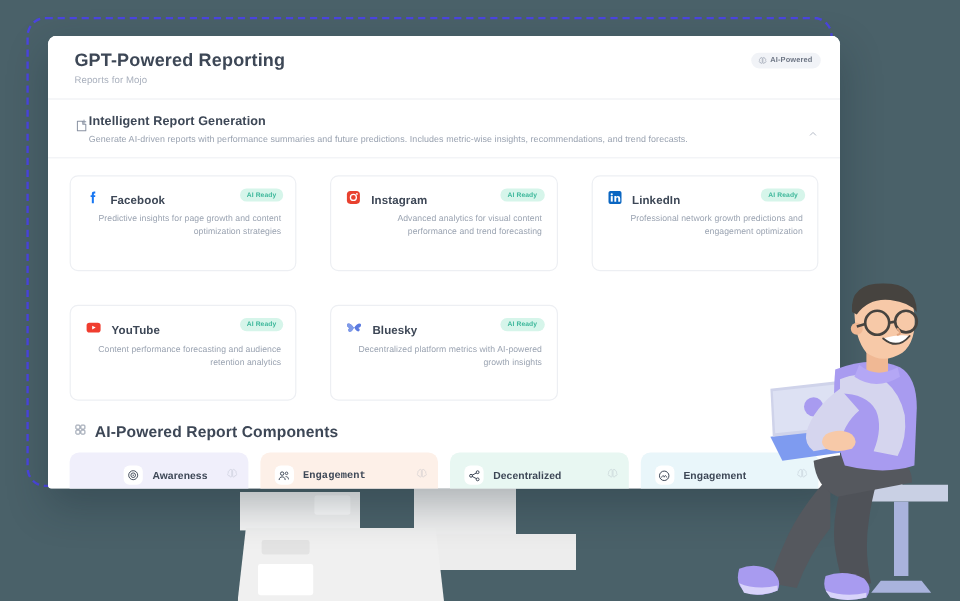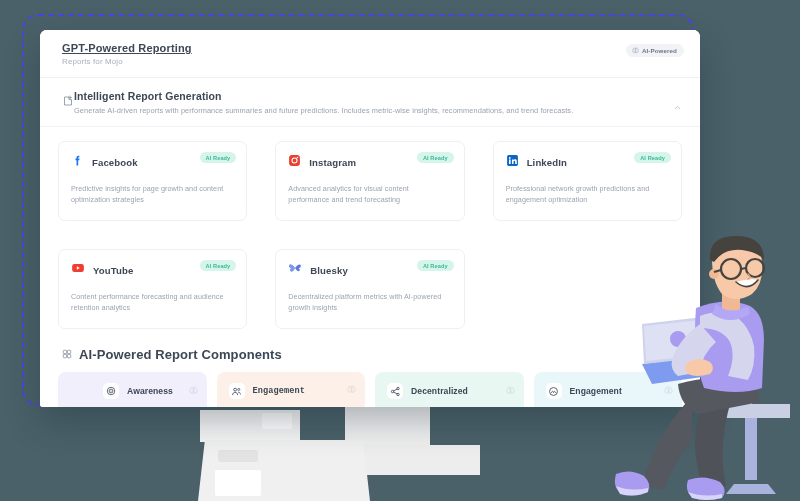--- a/index.html
+++ b/index.html
@@ -84,21 +84,21 @@
   
   .screen-inner { position: relative; width: 100%; height: 100%; background: #fff; }
 
   .panel-header {
     position: relative;
     padding: 12px 18px 11px 22px;
     border-bottom: 1px solid #eef0f3;
     background: #fff;
   }
   .panel-title {
-    font-size: 11px; font-weight: 700; color: #3d4756; letter-spacing: .15px; text-decoration: underline;
+    font-size: 15px; font-weight: 700; color: #3d4756; letter-spacing: .15px;
   }
   .panel-sub {
     font-size: 8px; color: #a9b0bd; margin-top: 3px; letter-spacing: .1px;
   }
   .ai-powered-badge {
     position: absolute; right: 16px; top: 14px;
     display: flex; align-items: center; gap: 3px;
     background: #f1f3f7;
     border-radius: 9px;
     padding: 3px 7px 3px 6px;
@@ -133,22 +133,23 @@
     position: relative;
     border: 1px solid #edeff3;
     border-radius: 7px;
     padding: 11px 12px 14px 12px;
     min-height: 80px;
     background: #fff;
   }
   .plat-top { display: flex; align-items: center; gap: 8px; }
   .plat-name { font-size: 9.6px; font-weight: 600; color: #3d4756; letter-spacing: .1px; }
   .plat-desc {
-    font-size: 7.2px; color: #9aa3b1; line-height: 1.55; margin-top: 12px;
+    font-size: 7.2px; color: #9aa3b1; line-height: 1.55; margin-top: 0;
     letter-spacing: .06px;
+    text-align: right;
   }
   .ready-badge {
     position: absolute; right: 10px; top: 10px;
     background: #d6f5ea;
     color: #3cb79a;
     font-size: 5.6px; font-weight: 700;
     border-radius: 7px;
     padding: 2.5px 6px;
     letter-spacing: .1px;
   }

